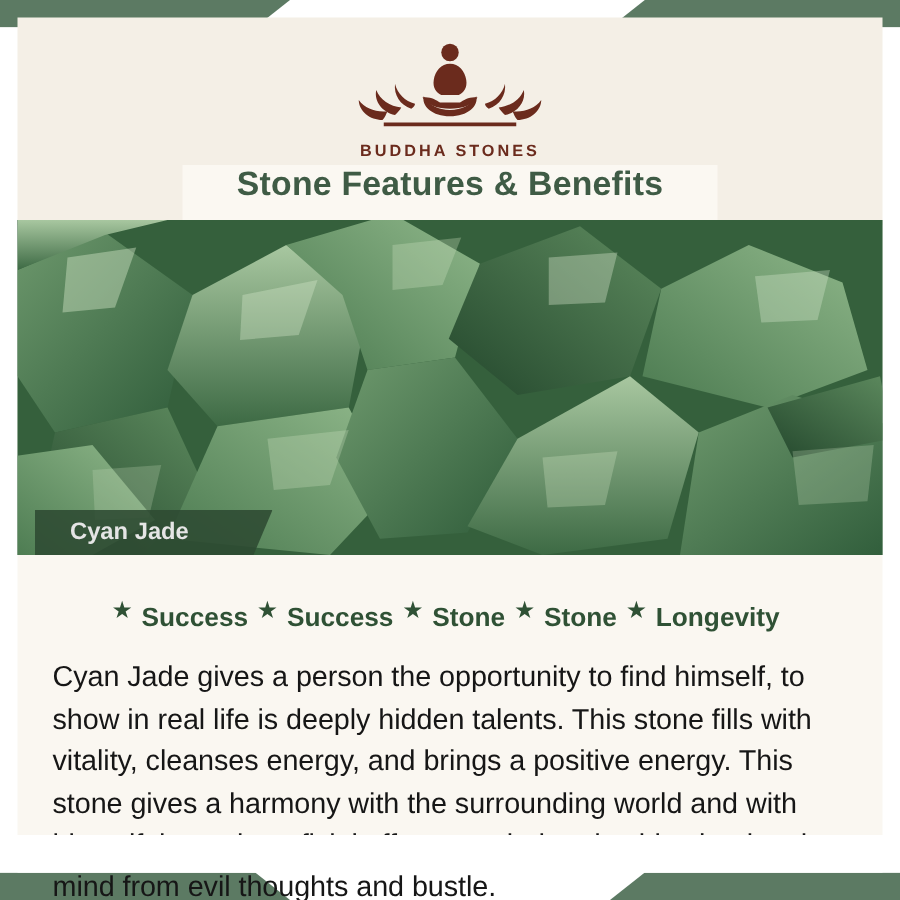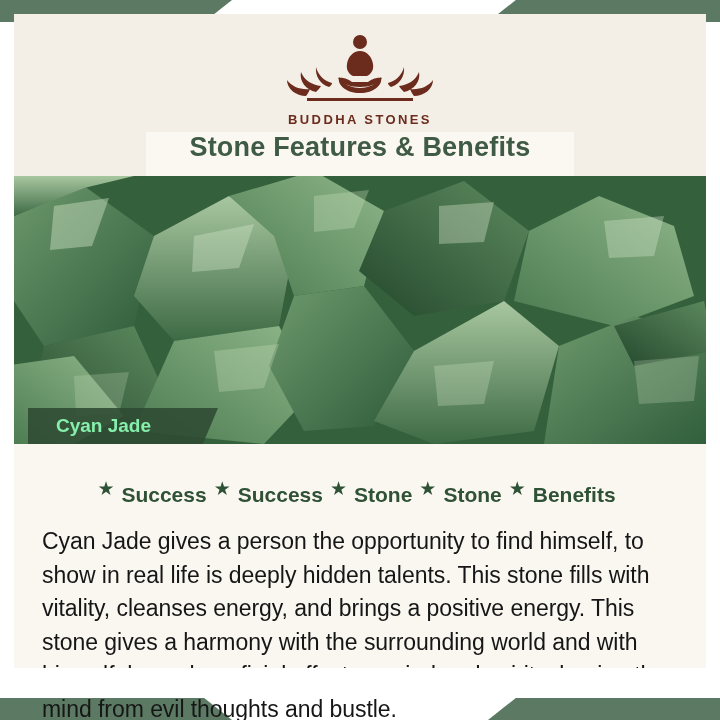--- a/index.html
+++ b/index.html
@@ -87,21 +87,21 @@
   }
   .photo svg { display: block; width: 100%; height: 100%; }
 
   .caption {
     position: absolute;
     left: 14px;
     bottom: 0;
     height: 36px;
     padding: 0 26px 0 28px;
     background: rgba(46,74,50,0.88);
-    color: #86efac;
+    color: #e5e5e5;
     font-size: 19px;
     font-weight: 600;
     display: flex;
     align-items: center;
     clip-path: polygon(0 0, 100% 0, 92% 100%, 0 100%);
     min-width: 190px;
   }
 
   
   .body-block {
@@ -242,20 +242,20 @@
     <div class="keywords">
       <span class="star">★</span>
       <span class="kw">Success</span>
       <span class="star">★</span>
       <span class="kw">Success</span>
       <span class="star">★</span>
       <span class="kw">Stone</span>
       <span class="star">★</span>
       <span class="kw">Stone</span>
       <span class="star">★</span>
-      <span class="kw">Benefits</span>
+      <span class="kw">Longevity</span>
     </div>
 
     <p class="paragraph">Cyan Jade gives a person the opportunity to find himself, to show in real life is deeply hidden talents. This stone fills with vitality, cleanses energy, and brings a positive energy. This stone gives a harmony with the surrounding world and with himself, has a beneficial effect on mind and spirit, clearing the mind from evil thoughts and bustle.</p>
   </div>
 
   <div class="bottom-white"></div>
 </div>
 
 </body></html>

